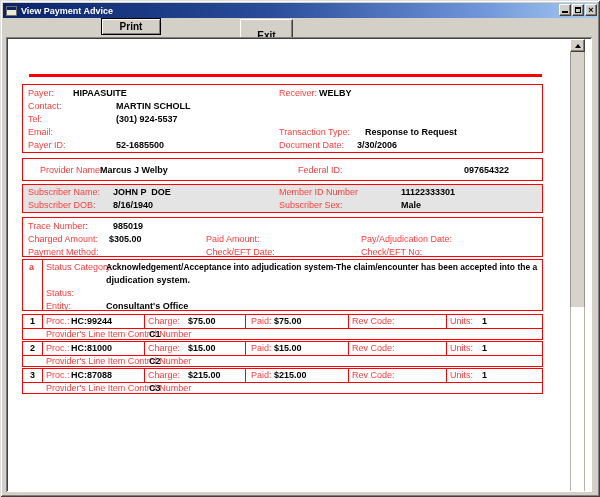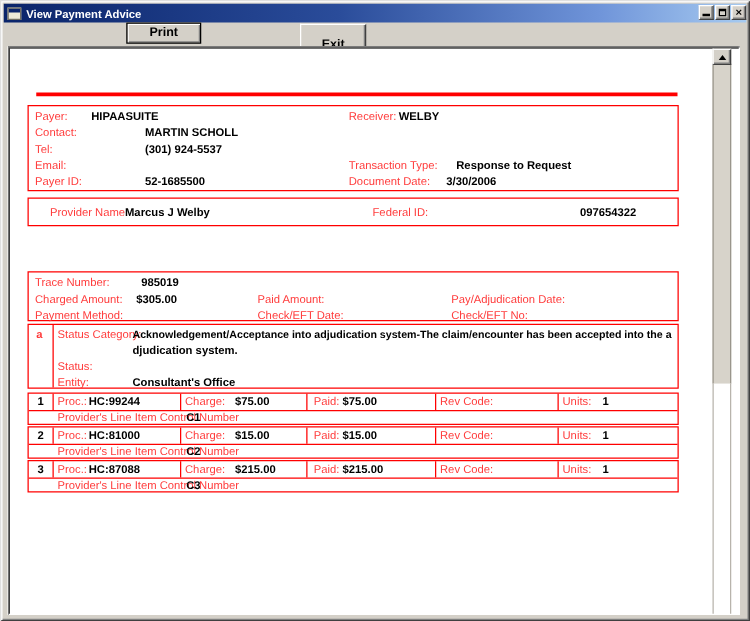--- a/index.html
+++ b/index.html
@@ -96,20 +96,30 @@
     <span class="t v" style="left:334px;top:55px;">3/30/2006</span>
   </div>
 
   <div class="box" style="top:158px;height:23px;">
     <span class="t lbl" style="left:5px;top:6px;padding-left:12px;">Provider Name:</span>
     <span class="t v" style="left:77px;top:6px;">Marcus J Welby</span>
     <span class="t lbl" style="left:275px;top:6px;">Federal ID:</span>
     <span class="t v" style="left:441px;top:6px;">097654322</span>
   </div>
 
+  <div class="box" style="top:184px;height:29px;background:#e4e4e4;">
+    <span class="t lbl" style="left:5px;top:2px;">Subscriber Name:</span>
+    <span class="t v" style="left:90px;top:2px;">JOHN P  DOE</span>
+    <span class="t lbl" style="left:256px;top:2px;">Member ID Number</span>
+    <span class="t v" style="left:378px;top:2px;">11122333301</span>
+    <span class="t lbl" style="left:5px;top:15px;">Subscriber DOB:</span>
+    <span class="t v" style="left:90px;top:15px;">8/16/1940</span>
+    <span class="t lbl" style="left:256px;top:15px;">Subscriber Sex:</span>
+    <span class="t v" style="left:378px;top:15px;">Male</span>
+  </div>
 
   <div class="box" style="top:217px;height:40px;">
     <span class="t lbl" style="left:5px;top:3px;">Trace Number:</span>
     <span class="t v" style="left:90px;top:3px;">985019</span>
     <span class="t lbl" style="left:5px;top:16px;">Charged Amount:</span>
     <span class="t v" style="left:86px;top:16px;">$305.00</span>
     <span class="t lbl" style="left:183px;top:16px;">Paid Amount:</span>
     <span class="t v" style="left:243px;top:16px;"></span>
     <span class="t lbl" style="left:338px;top:16px;">Pay/Adjudication Date:</span>
     <span class="t v" style="left:438px;top:16px;"></span>

